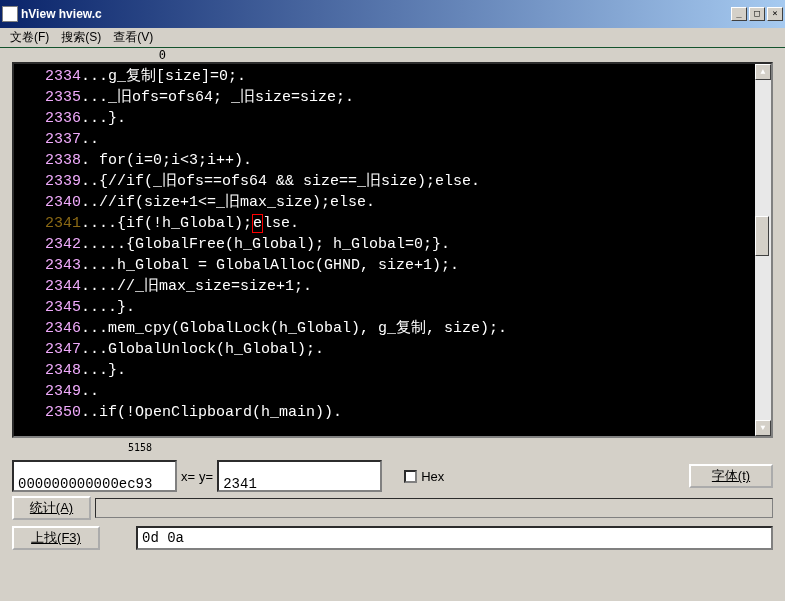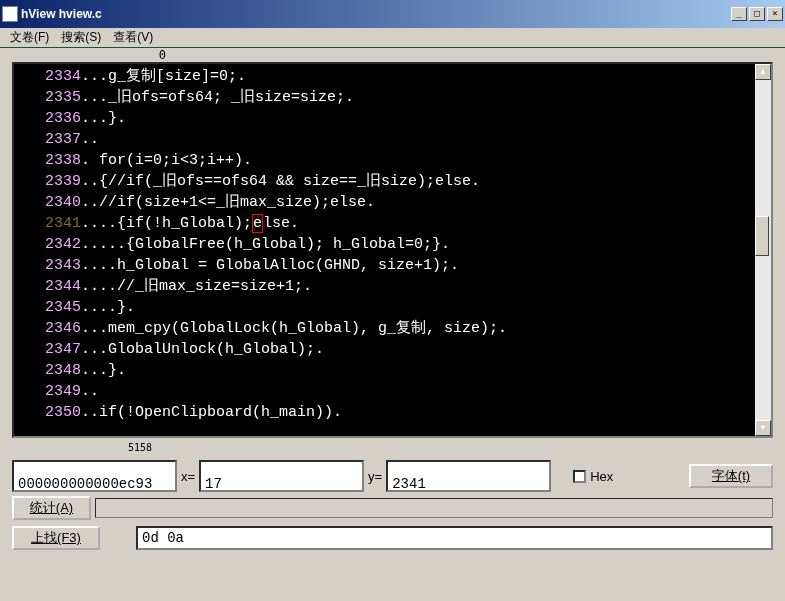--- a/index.html
+++ b/index.html
@@ -203,21 +203,20 @@
   </div>
 </div>
 
 <div class="bottom-row">
   <span class="val">5158</span>
 </div>
 
 <div class="panel-row">
   <div class="sunken" style="width:165px">000000000000ec93</div>
   <span class="label">x=</span>
-  <div class="sunken" style="width:165px">17</div>
   <span class="label">y=</span>
   <div class="sunken" style="width:165px">2341</div>
   <span style="width:14px"></span>
   <span class="checkbox"></span>
   <span class="label">Hex</span>
   <span style="flex:1"></span>
   <div class="btn" style="width:84px">字体(t)</div>
 </div>
 
 <div class="panel-row" style="padding-top:0">

